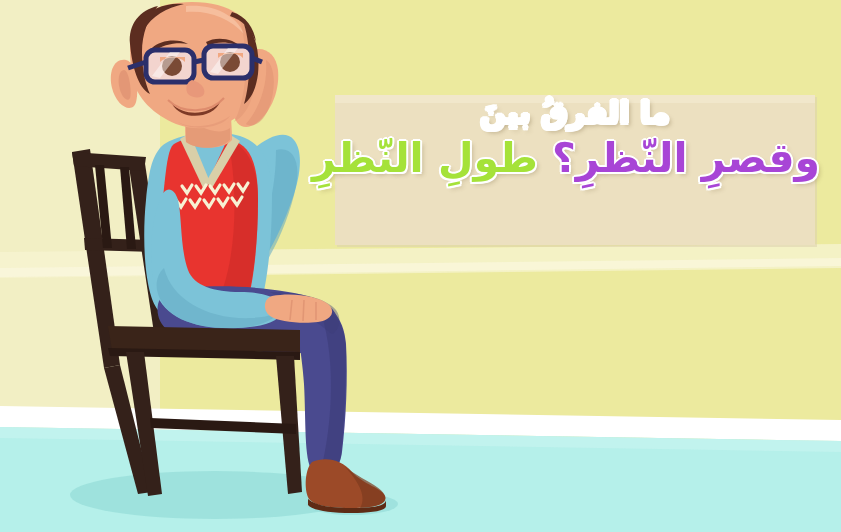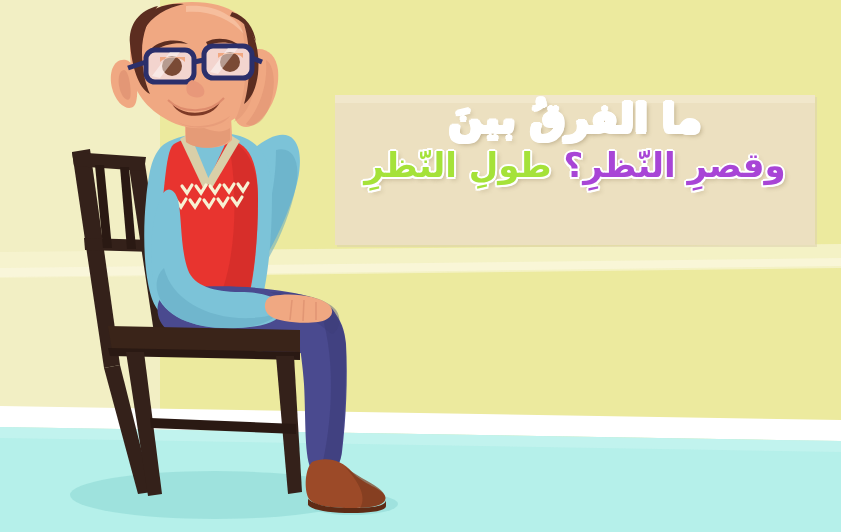--- a/index.html
+++ b/index.html
@@ -20,30 +20,30 @@
     direction:rtl;
     pointer-events:none;
   }
   .hl-line{
     font-family:"DejaVu Sans", sans-serif;
     font-weight:bold;
     line-height:1.0;
     white-space:nowrap;
   }
   #line1{
-    font-size:40px;
+    font-size:30px;
     color:#ffffff;
     letter-spacing:0px;
     text-shadow:
        2px 0 0 #ffffff, -2px 0 0 #ffffff, 0 2px 0 #ffffff, 0 -2px 0 #ffffff,
        1.5px 1.5px 0 #ffffff, -1.5px 1.5px 0 #ffffff, 1.5px -1.5px 0 #ffffff, -1.5px -1.5px 0 #ffffff,
        3px 3px 4px rgba(120,100,60,.38);
   }
   #line2{
-    font-size:34px;
+    font-size:41px;
     margin-top:10px;
   }
   #line2 .seg-green{
     color:#a5e239;
     text-shadow:
        2px 0 0 #ffffff, -2px 0 0 #ffffff, 0 2px 0 #ffffff, 0 -2px 0 #ffffff,
        1.5px 1.5px 0 #ffffff, -1.5px 1.5px 0 #ffffff, 1.5px -1.5px 0 #ffffff, -1.5px -1.5px 0 #ffffff,
        3px 3px 4px rgba(120,100,60,.30);
   }
   #line2 .seg-purple{

